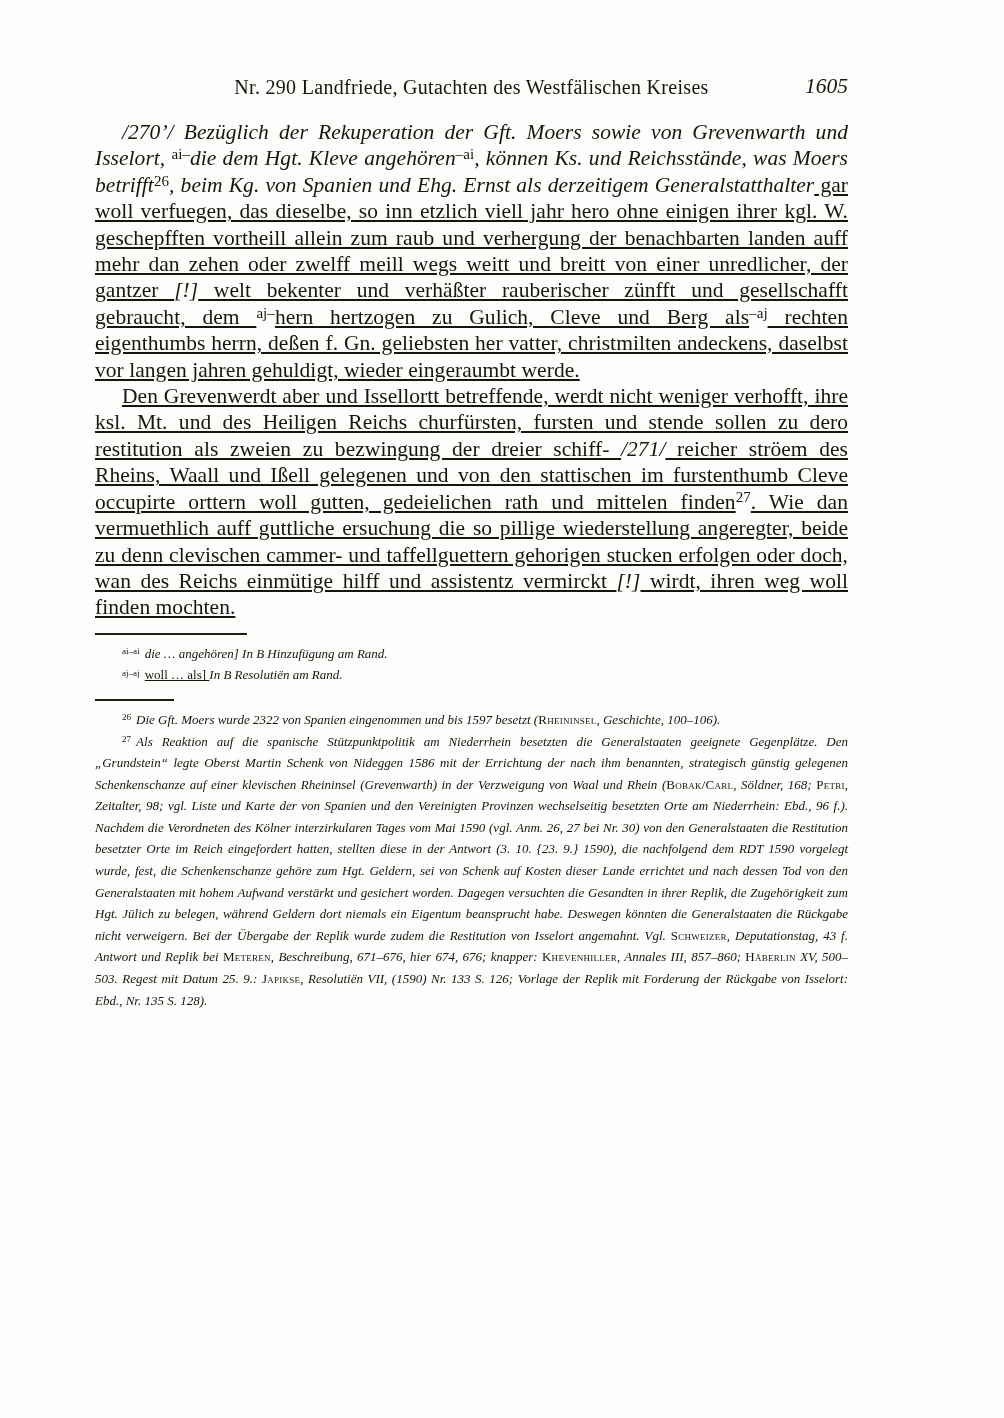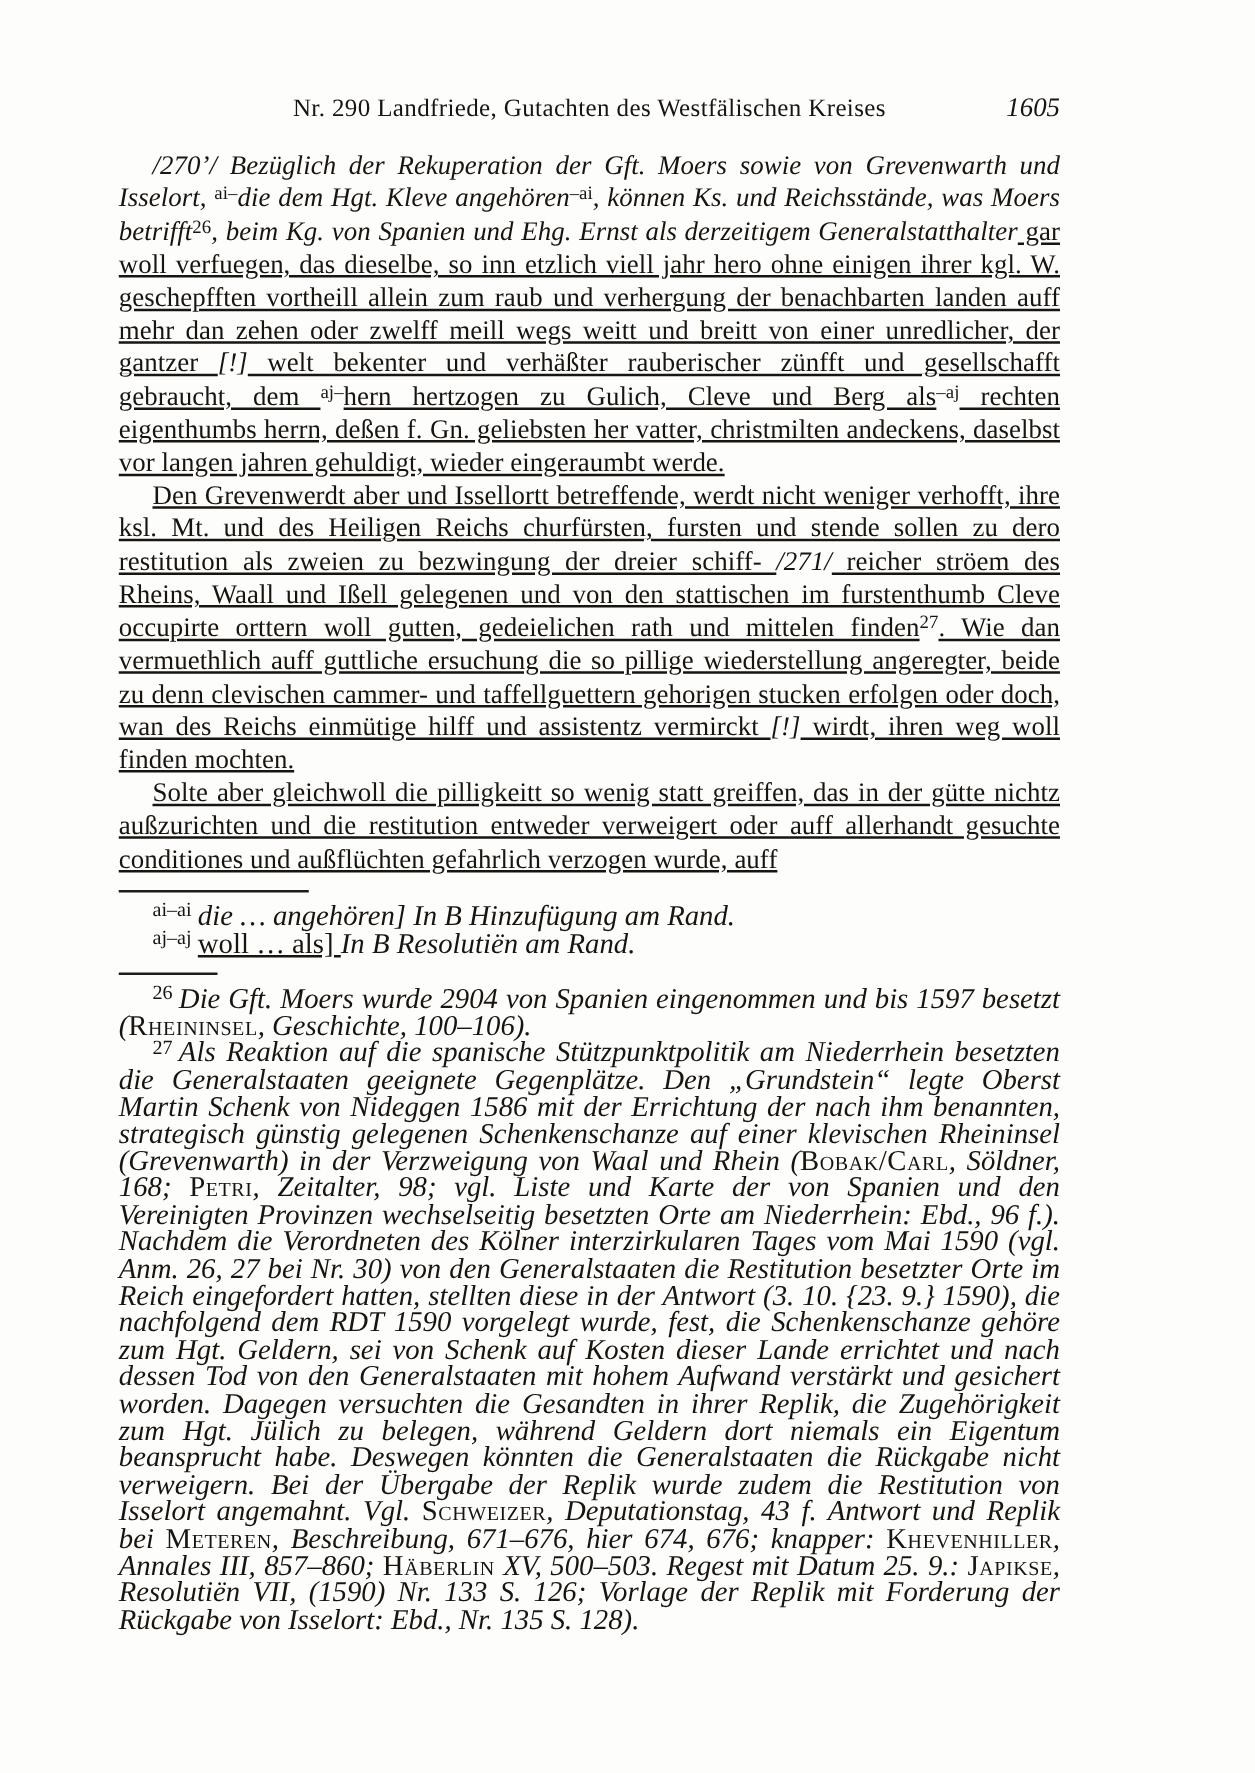--- a/index.html
+++ b/index.html
@@ -30,21 +30,21 @@
   .run-sup {
     font-style:normal; font-size:0.70em;
     position:relative; top:-0.42em; line-height:0;
   }
   .run-sc { font-style:normal; font-variant:small-caps; letter-spacing:0.02em; }
   .apparatus-rule {
     width:152px; height:0; border-top:2px solid #211d16;
     margin:12px 0 8px 0;
   }
   .apparatus p, .footnotes p {
-    font-size:23px; line-height:21.6px;
+    font-size:13px; line-height:21.6px;
     text-align:justify; text-indent:27px;
   }
   .footnote-rule {
     width:79px; height:0; border-top:2px solid #211d16;
     margin:13px 0 8px 0;
   }
   .apparatus .run-sup, .footnotes .run-sup { margin-right:5px; }
 </style>
 </head>
 <body>
@@ -52,30 +52,29 @@
 <div class="page" style="background: rgb(253, 253, 252); color: rgb(24, 20, 14);">
 
   <header class="page-header">
     <div class="running-title">Nr. 290 Landfriede, Gutachten des Westfälischen Kreises</div>
     <div class="page-number">1605</div>
   </header>
 
   <main class="body-text">
     <p><span class="run-i">/270’/ Bezüglich der Rekuperation der Gft. Moers sowie von Grevenwarth und Isselort, </span><span class="run-sup">ai–</span><span class="run-i">die dem Hgt. Kleve angehören</span><span class="run-sup">–ai</span><span class="run-i">, können Ks. und Reichsstände, was Moers betrifft</span><span class="run-sup">26</span><span class="run-i">, beim Kg. von Spanien und Ehg. Ernst als derzeitigem Generalstatthalter</span><span class="run-r"> gar woll verfuegen, das dieselbe, so inn etzlich viell jahr hero ohne einigen ihrer kgl. W. geschepfften vortheill allein zum raub und verhergung der benachbarten landen auff mehr dan zehen oder zwelff meill wegs weitt und breitt von einer unredlicher, der gantzer </span><span class="run-i">[!]</span><span class="run-r"> welt bekenter und verhäßter rauberischer zünfft und gesellschafft gebraucht, dem </span><span class="run-sup">aj–</span><span class="run-r">hern hertzogen zu Gulich, Cleve und Berg als</span><span class="run-sup">–aj</span><span class="run-r"> rechten eigenthumbs herrn, deßen f. Gn. geliebsten her vatter, christmilten andeckens, daselbst vor langen jahren gehuldigt, wieder eingeraumbt werde.</span></p>
     <p><span class="run-r">Den Grevenwerdt aber und Issellortt betreffende, werdt nicht weniger verhofft, ihre ksl. Mt. und des Heiligen Reichs churfürsten, fursten und stende sollen zu dero restitution als zweien zu bezwingung der dreier schiff- </span><span class="run-i">/271/</span><span class="run-r"> reicher ströem des Rheins, Waall und Ißell gelegenen und von den stattischen im furstenthumb Cleve occupirte orttern woll gutten, gedeielichen rath und mittelen finden</span><span class="run-sup">27</span><span class="run-r">. Wie dan vermuethlich auff guttliche ersuchung die so pillige wiederstellung angeregter, beide zu denn clevischen cammer- und taffellguettern gehorigen stucken erfolgen oder doch, wan des Reichs einmütige hilff und assistentz vermirckt </span><span class="run-i">[!]</span><span class="run-r"> wirdt, ihren weg woll finden mochten.</span></p>
-    <p><span class="run-r">Solte aber gleichwoll die pilligkeitt so wenig statt greiffen, das in der gütte nichtz außzurichten und die restitution entweder verweigert oder auff allerhandt gesuchte conditiones und außflüchten gefahrlich verzogen wurde, auff</span></p>
   </main>
 
   <div class="apparatus-rule"></div>
 
   <section class="apparatus">
     <p><span class="run-sup">ai–ai</span><span class="run-i">die … angehören] In B Hinzufügung am Rand.</span></p>
     <p><span class="run-sup">aj–aj</span><span class="run-r">woll … als] </span><span class="run-i">In B Resolutiën am Rand.</span></p>
   </section>
 
   <div class="footnote-rule"></div>
 
   <section class="footnotes">
-    <p><span class="run-sup">26</span><span class="run-i">Die Gft. Moers wurde 2904 von Spanien eingenommen und bis 1597 besetzt (</span><span class="run-sc">Rheininsel</span><span class="run-i">, Geschichte, 100–106).</span></p>
+    <p><span class="run-sup">26</span><span class="run-i">Die Gft. Moers wurde 2322 von Spanien eingenommen und bis 1597 besetzt (</span><span class="run-sc">Rheininsel</span><span class="run-i">, Geschichte, 100–106).</span></p>
     <p><span class="run-sup">27</span><span class="run-i">Als Reaktion auf die spanische Stützpunktpolitik am Niederrhein besetzten die Generalstaaten geeignete Gegenplätze. Den „Grundstein“ legte Oberst Martin Schenk von Nideggen 1586 mit der Errichtung der nach ihm benannten, strategisch günstig gelegenen Schenkenschanze auf einer klevischen Rheininsel (Grevenwarth) in der Verzweigung von Waal und Rhein (</span><span class="run-sc">Bobak/Carl</span><span class="run-i">, Söldner, 168; </span><span class="run-sc">Petri</span><span class="run-i">, Zeitalter, 98; vgl. Liste und Karte der von Spanien und den Vereinigten Provinzen wechselseitig besetzten Orte am Niederrhein: Ebd., 96 f.). Nachdem die Verordneten des Kölner interzirkularen Tages vom Mai 1590 (vgl. Anm. 26, 27 bei Nr. 30) von den Generalstaaten die Restitution besetzter Orte im Reich eingefordert hatten, stellten diese in der Antwort (3. 10. {23. 9.} 1590), die nachfolgend dem RDT 1590 vorgelegt wurde, fest, die Schenkenschanze gehöre zum Hgt. Geldern, sei von Schenk auf Kosten dieser Lande errichtet und nach dessen Tod von den Generalstaaten mit hohem Aufwand verstärkt und gesichert worden. Dagegen versuchten die Gesandten in ihrer Replik, die Zugehörigkeit zum Hgt. Jülich zu belegen, während Geldern dort niemals ein Eigentum beansprucht habe. Deswegen könnten die Generalstaaten die Rückgabe nicht verweigern. Bei der Übergabe der Replik wurde zudem die Restitution von Isselort angemahnt. Vgl. </span><span class="run-sc">Schweizer</span><span class="run-i">, Deputationstag, 43 f. Antwort und Replik bei </span><span class="run-sc">Meteren</span><span class="run-i">, Beschreibung, 671–676, hier 674, 676; knapper: </span><span class="run-sc">Khevenhiller</span><span class="run-i">, Annales III, 857–860; </span><span class="run-sc">Häberlin</span><span class="run-i"> XV, 500–503. Regest mit Datum 25. 9.: </span><span class="run-sc">Japikse</span><span class="run-i">, Resolutiën VII, (1590) Nr. 133 S. 126; Vorlage der Replik mit Forderung der Rückgabe von Isselort: Ebd., Nr. 135 S. 128).</span></p>
   </section>
 
 </div>
 
 </body></html>

